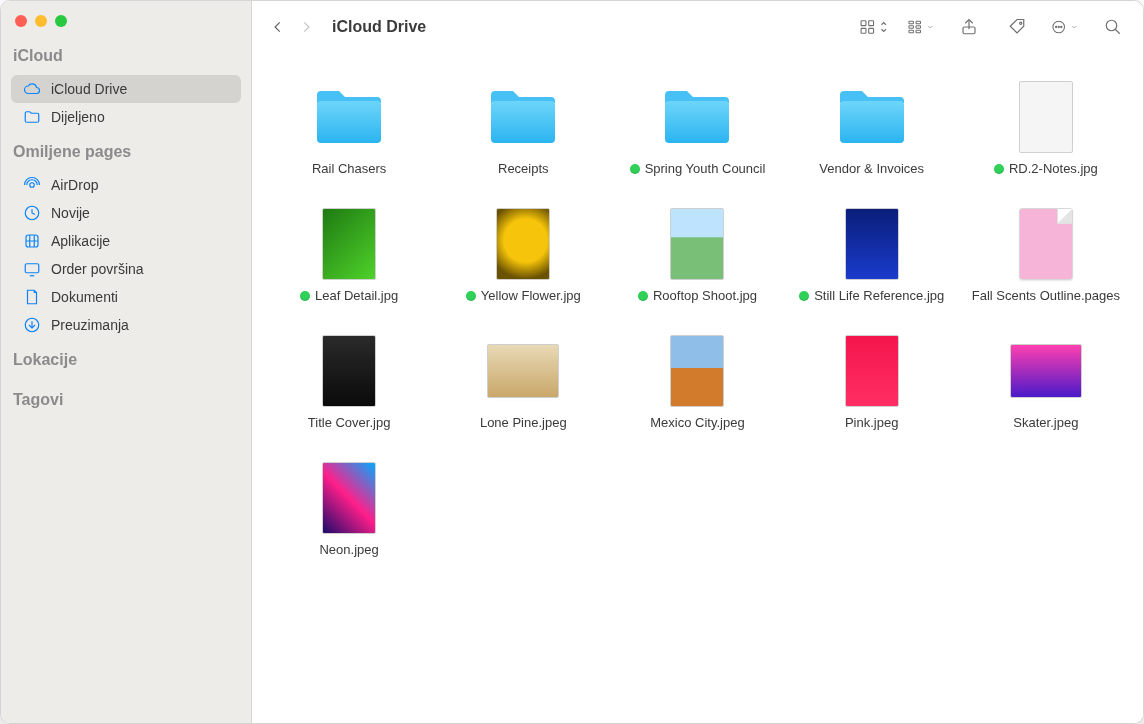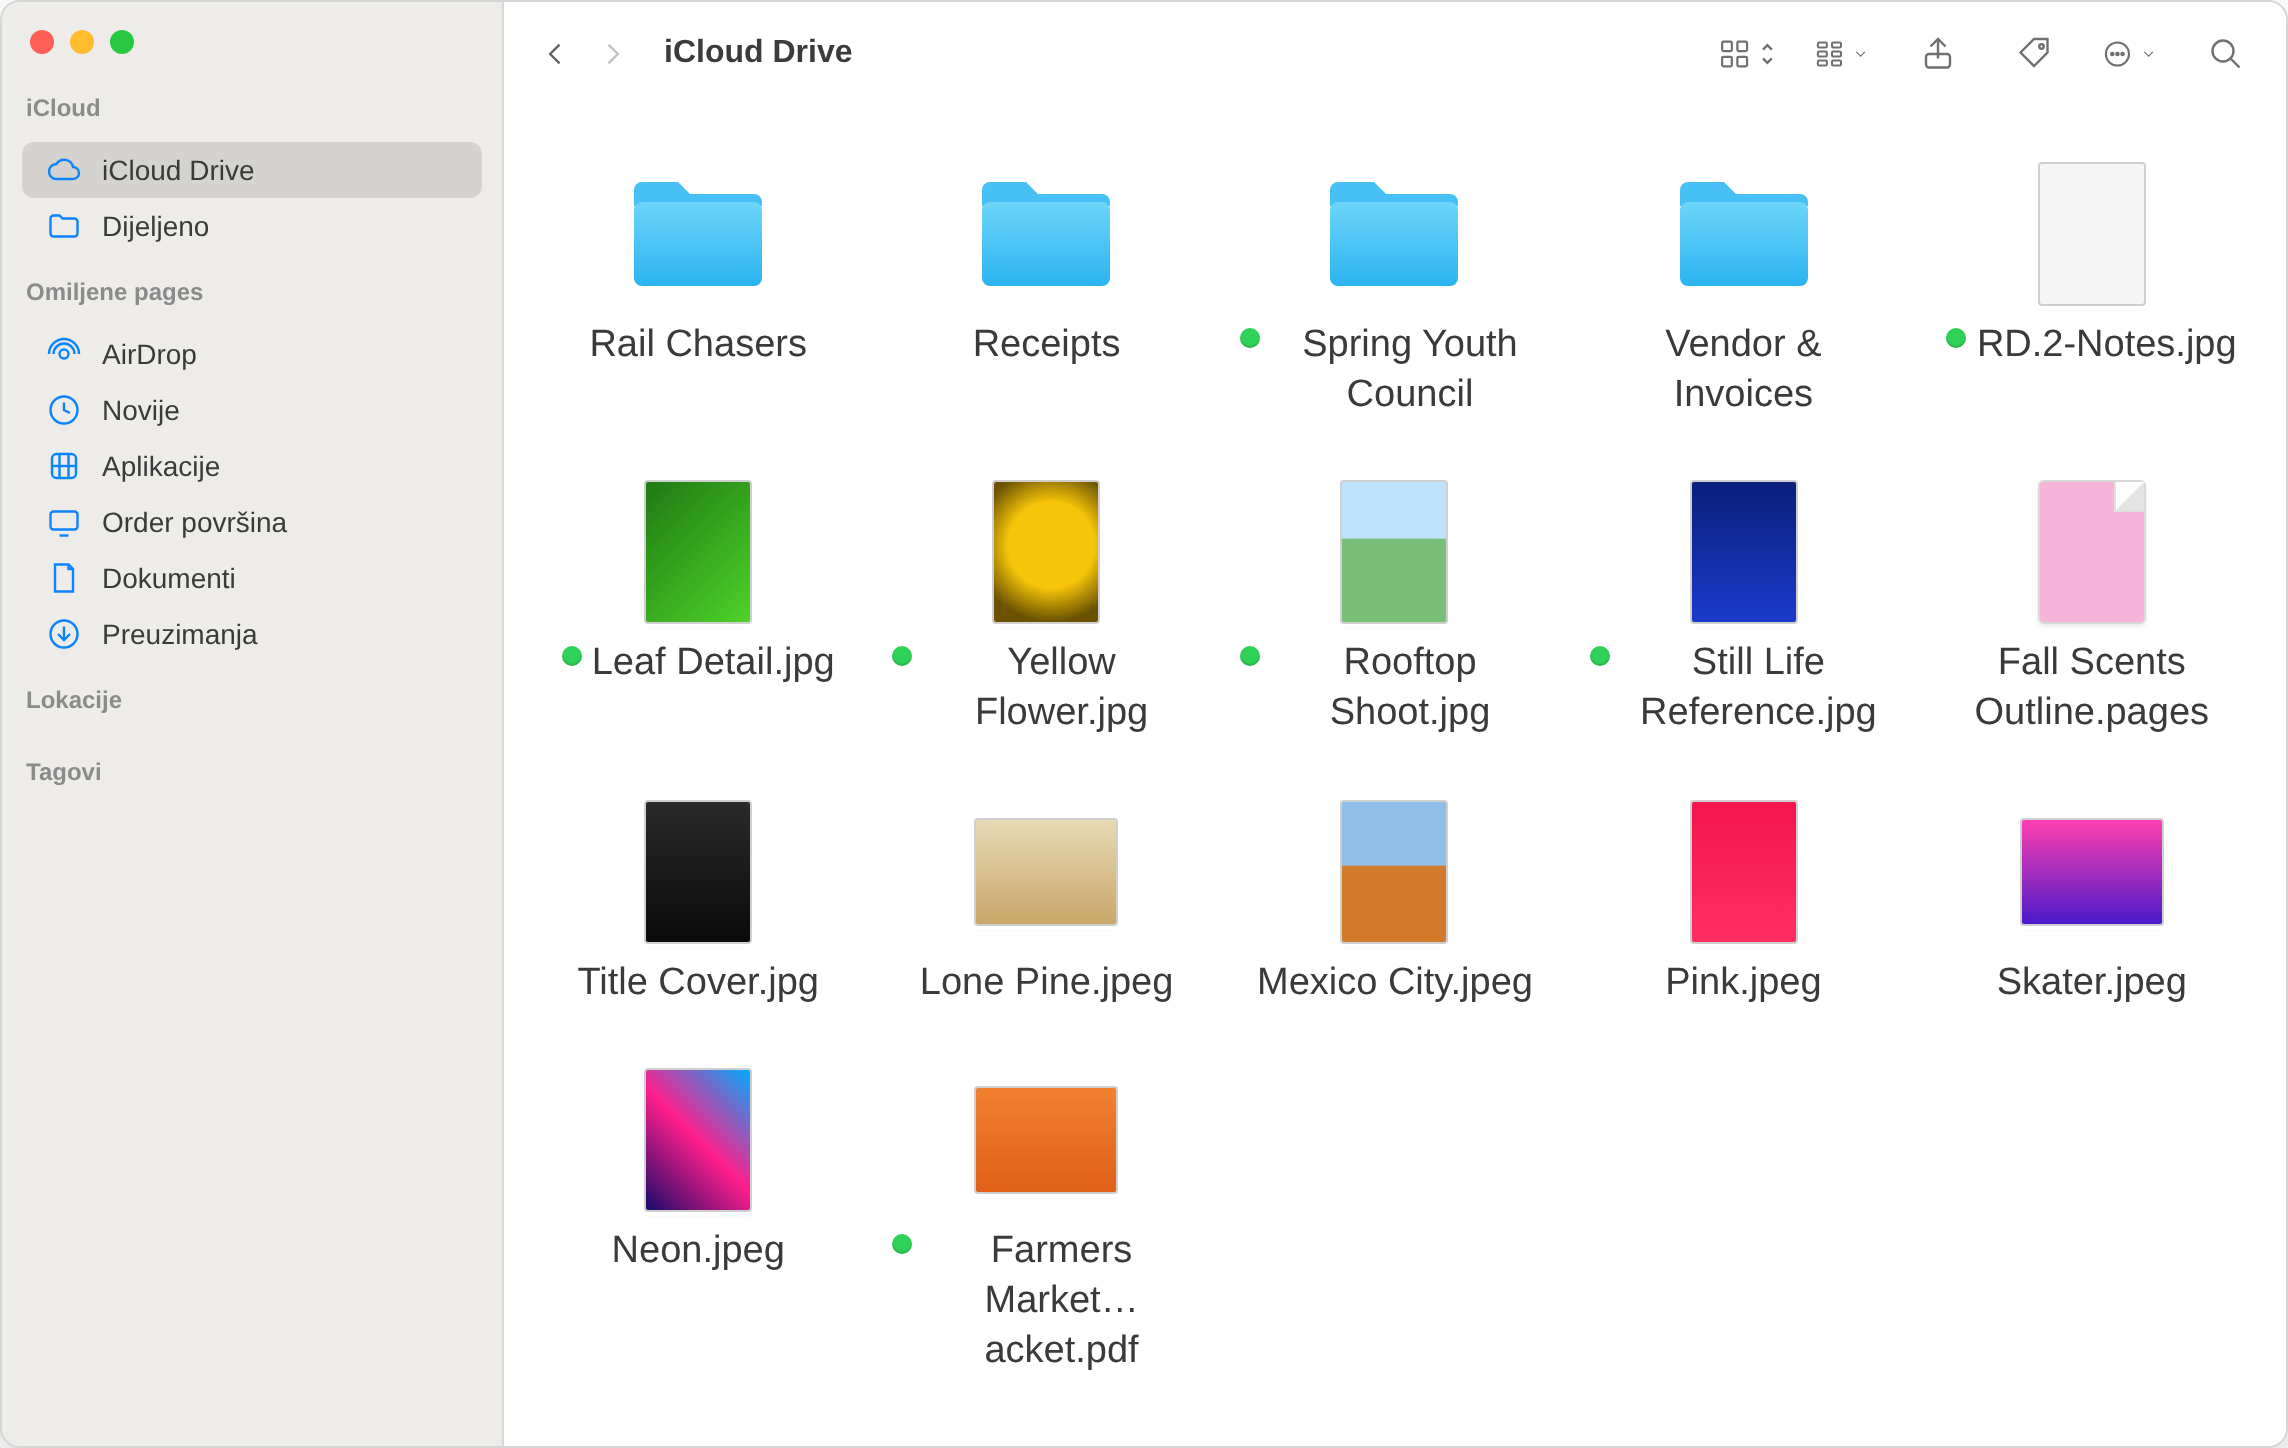--- a/index.html
+++ b/index.html
@@ -10,21 +10,21 @@
   display: flex; background: #fff; box-shadow: 0 20px 60px rgba(0,0,0,.2);
 }
 .sidebar {
   width: 251px; background: #eeece9; display: flex; flex-direction: column;
   border-right: 1px solid #d9d7d4;
 }
 .traffic { display: flex; gap: 8px; padding: 14px 14px 10px; }
 .tl { width: 12px; height: 12px; border-radius: 50%; }
 .tl.red { background: #ff5f57; } .tl.yellow { background: #febc2e; } .tl.green { background: #28c840; }
 .side-section { padding: 6px 10px 2px; }
-.side-header { color: #8b8b8b; font-size: 12px; font-weight: 600; padding: 10px 12px 4px; }
+.side-header { color: #8b8b8b; font-size: 16px; font-weight: 600; padding: 10px 12px 4px; }
 .side-item {
   display: flex; align-items: center; gap: 10px; padding: 5px 12px;
   border-radius: 6px; font-size: 14px; color: #3a3a3a; cursor: default;
 }
 .side-item.active { background: #d5d3d0; }
 .side-item .ic { width: 18px; height: 18px; display: inline-flex; align-items: center; justify-content: center; }
 .side-item svg { stroke: #0a84ff; fill: none; stroke-width: 1.6; }
 .main { flex: 1; display: flex; flex-direction: column; background: #fff; }
 .toolbar {
   height: 52px; display: flex; align-items: center; padding: 0 16px 0 12px;
@@ -62,21 +62,21 @@
   width: 54px; height: 72px; background: #fff; border: 1px solid #d8d8d8; border-radius: 3px;
   position: relative; box-shadow: 0 1px 2px rgba(0,0,0,.1);
 }
 .pages-thumb::after {
   content: ''; position: absolute; top: 0; right: 0; width: 14px; height: 14px;
   background: linear-gradient(135deg, #fff 48%, #e4e4e4 52%);
   border-left: 1px solid #e0e0e0; border-bottom: 1px solid #e0e0e0;
 }
 .label-row { display: flex; align-items: flex-start; justify-content: center; gap: 5px; }
 .tag-dot { width: 10px; height: 10px; border-radius: 50%; background: #30d158; flex-shrink: 0; margin-top: 3px; box-shadow: inset 0 -1px 1px rgba(0,0,0,.15); }
-.fname { font-size: 19px; color: #3a3a3a; line-height: 1.3; max-width: 150px; word-wrap: break-word; }
+.fname { font-size: 13px; color: #3a3a3a; line-height: 1.3; max-width: 150px; word-wrap: break-word; }
 </style>
 </head>
 <body>
 
 <div class="window">
   <aside class="sidebar">
     <div class="traffic">
       <span class="tl red"></span>
       <span class="tl yellow"></span>
       <span class="tl green"></span>
@@ -405,24 +405,15 @@
           </div>
         </div>
         <div class="file">
           <div class="thumb">
             <div class="img-thumb" style="background: linear-gradient(45deg, rgb(26, 10, 106), rgb(255, 30, 138), rgb(0, 170, 255));"></div>
           </div>
           <div class="label-row">
             <span class="fname">Neon.jpeg</span>
           </div>
         </div>
-        <div class="file">
-          <div class="thumb">
-            <div class="img-thumb landscape" style="background: linear-gradient(rgb(240, 128, 48), rgb(224, 96, 24));"></div>
-          </div>
-          <div class="label-row">
-            <span class="tag-dot"></span>
-            <span class="fname">Farmers Market…acket.pdf</span>
-          </div>
-        </div>
       </div>
   </main>
 </div>
 
 </body></html>

